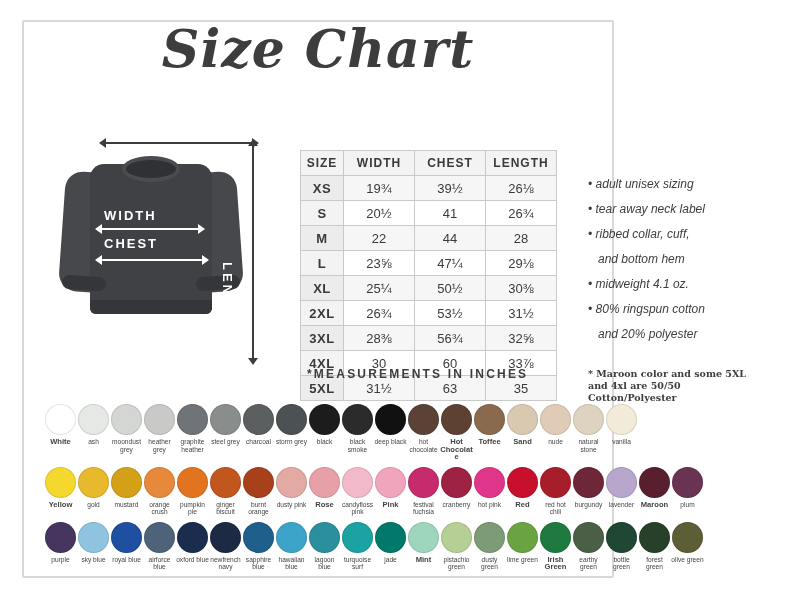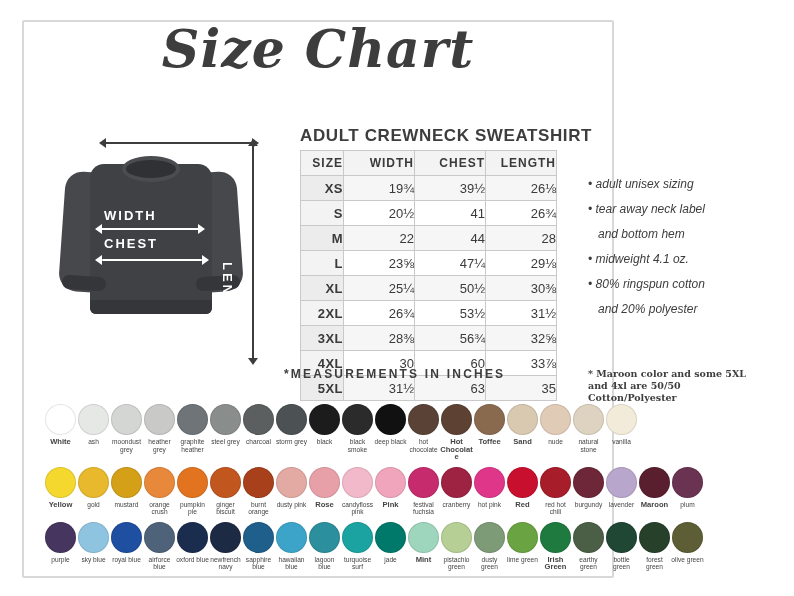--- a/index.html
+++ b/index.html
@@ -124,34 +124,34 @@
     font-size:17px;font-weight:bold;letter-spacing:.6px;color:#3d3d3d;
   }
   table.size{
     position:absolute;left:300px;top:150px;
     border-collapse:collapse;
     font-size:13px;
   }
   table.size th, table.size td{
     border:1px solid #c9c9c9;
     padding:2px 0;
-    text-align:right;
+    text-align:center;
     height:20px;
   }
   table.size th{
     font-weight:bold;letter-spacing:1px;font-size:12px;background:#f3f3f3;
   }
   table.size td:first-child{
     font-weight:bold;background:#f3f3f3;width:42px;letter-spacing:.5px;
   }
   table.size td{width:70px;background:#ffffff;}
   table.size tr:nth-child(odd) td{background:#f6f6f6;}
   table.size tr:nth-child(odd) td:first-child{background:#ececec;}
   .meas-note{
-    position:absolute;left:284px;top:367px;
+    position:absolute;left:307px;top:367px;
     font-size:12px;font-weight:bold;letter-spacing:2.2px;color:#3d3d3d;
   }
 
   
   .bullets{
     position:absolute;left:588px;top:172px;width:160px;
     font-size:12px;line-height:25px;color:#3d3d3d;
   }
   .bullets div{white-space:nowrap;font-style:italic;}
   .bullets .cont{padding-left:10px;}
@@ -208,21 +208,20 @@
       <div class="cuff-l"></div>
       <div class="cuff-r"></div>
       <div class="lbl lbl-width">WIDTH</div>
       <div class="arrow-h w-arrow"></div>
       <div class="lbl lbl-chest">CHEST</div>
       <div class="arrow-h c-arrow"></div>
       <div class="lbl lbl-length">LENGTH</div>
     </div>
   </div>
 
-  <div class="table-title">ADULT CREWNECK SWEATSHIRT</div>
   <table class="size">
     <thead>
       <tr>
         <th>SIZE</th>
         <th>WIDTH</th>
         <th>CHEST</th>
         <th>LENGTH</th>
       </tr>
     </thead>
     <tbody id="size-body">
@@ -280,20 +279,21 @@
           <td>63</td>
           <td>35</td>
         </tr>
       </tbody>
   </table>
   <div class="meas-note">*MEASUREMENTS IN INCHES</div>
 
   <div class="bullets">
     <div>• adult unisex sizing</div>
     <div>• tear away neck label</div>
+    <div>• ribbed collar, cuff,</div>
     <div class="cont">and bottom hem</div>
     <div>• midweight 4.1 oz.</div>
     <div>• 80% ringspun cotton</div>
     <div class="cont">and 20% polyester</div>
   </div>
   <div class="footnote">* Maroon color  and some 5XL and 4xl are 50/50 Cotton/Polyester</div>
 
   <div class="swatches" id="swatches">
       <div class="srow">
         <div class="sw">

